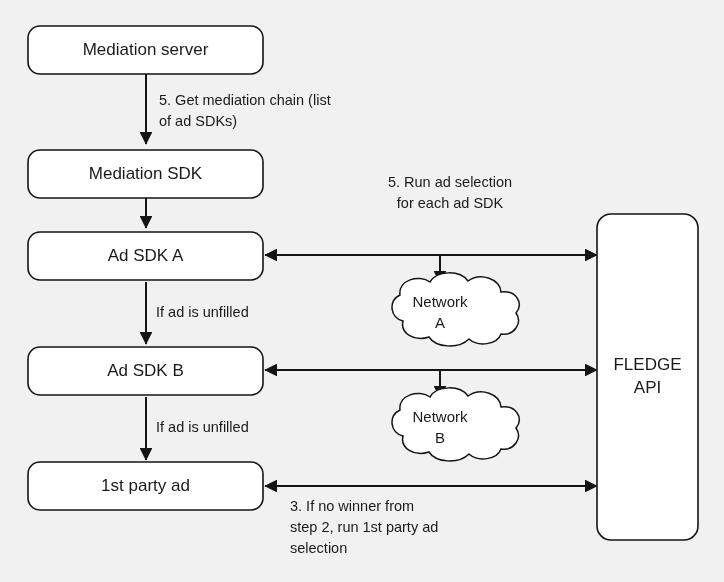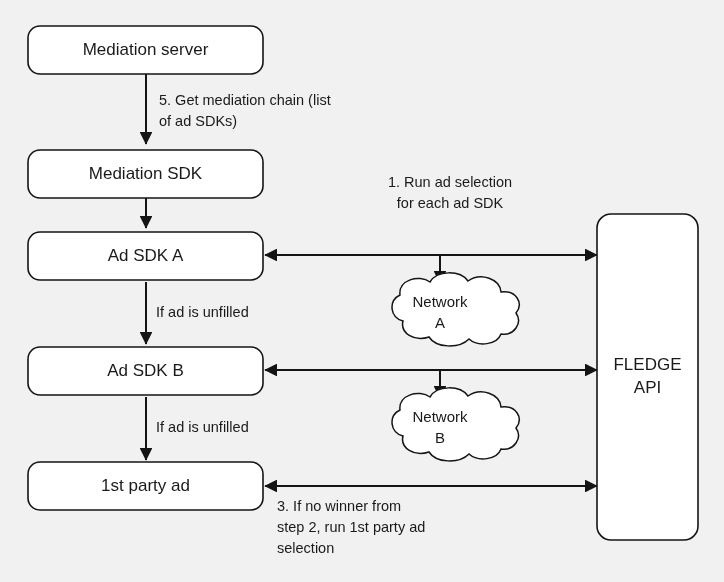--- a/index.html
+++ b/index.html
@@ -156,24 +156,24 @@
                C 390 433, 388 416, 400 410
                Z"></path>
       <text class="cloud-text" x="440" y="418">Network</text>
       <text class="cloud-text" x="440" y="439">B</text>
     </g>
   </svg>
 
   <div class="edge-label" style="left:159px; top:90px; width:215px;">5. Get mediation chain (list
 of ad SDKs)</div>
 
-  <div class="edge-label" style="left:360px; top:172px; width:180px; text-align:center;">1. Run ad selection
+  <div class="edge-label" style="left:360px; top:172px; width:180px; text-align:center;">5. Run ad selection
 for each ad SDK</div>
 
-  <div class="edge-label" style="left:277px; top:496px; width:200px;">3. If no winner from
+  <div class="edge-label" style="left:290px; top:496px; width:200px;">3. If no winner from
 step 2, run 1st party ad
 selection</div>
 
   <div class="edge-label" style="left:156px; top:302px; width:180px;">If ad is unfilled</div>
 
   <div class="edge-label" style="left:156px; top:417px; width:180px;">If ad is unfilled</div>
 
 </div>
 
 </body></html>

